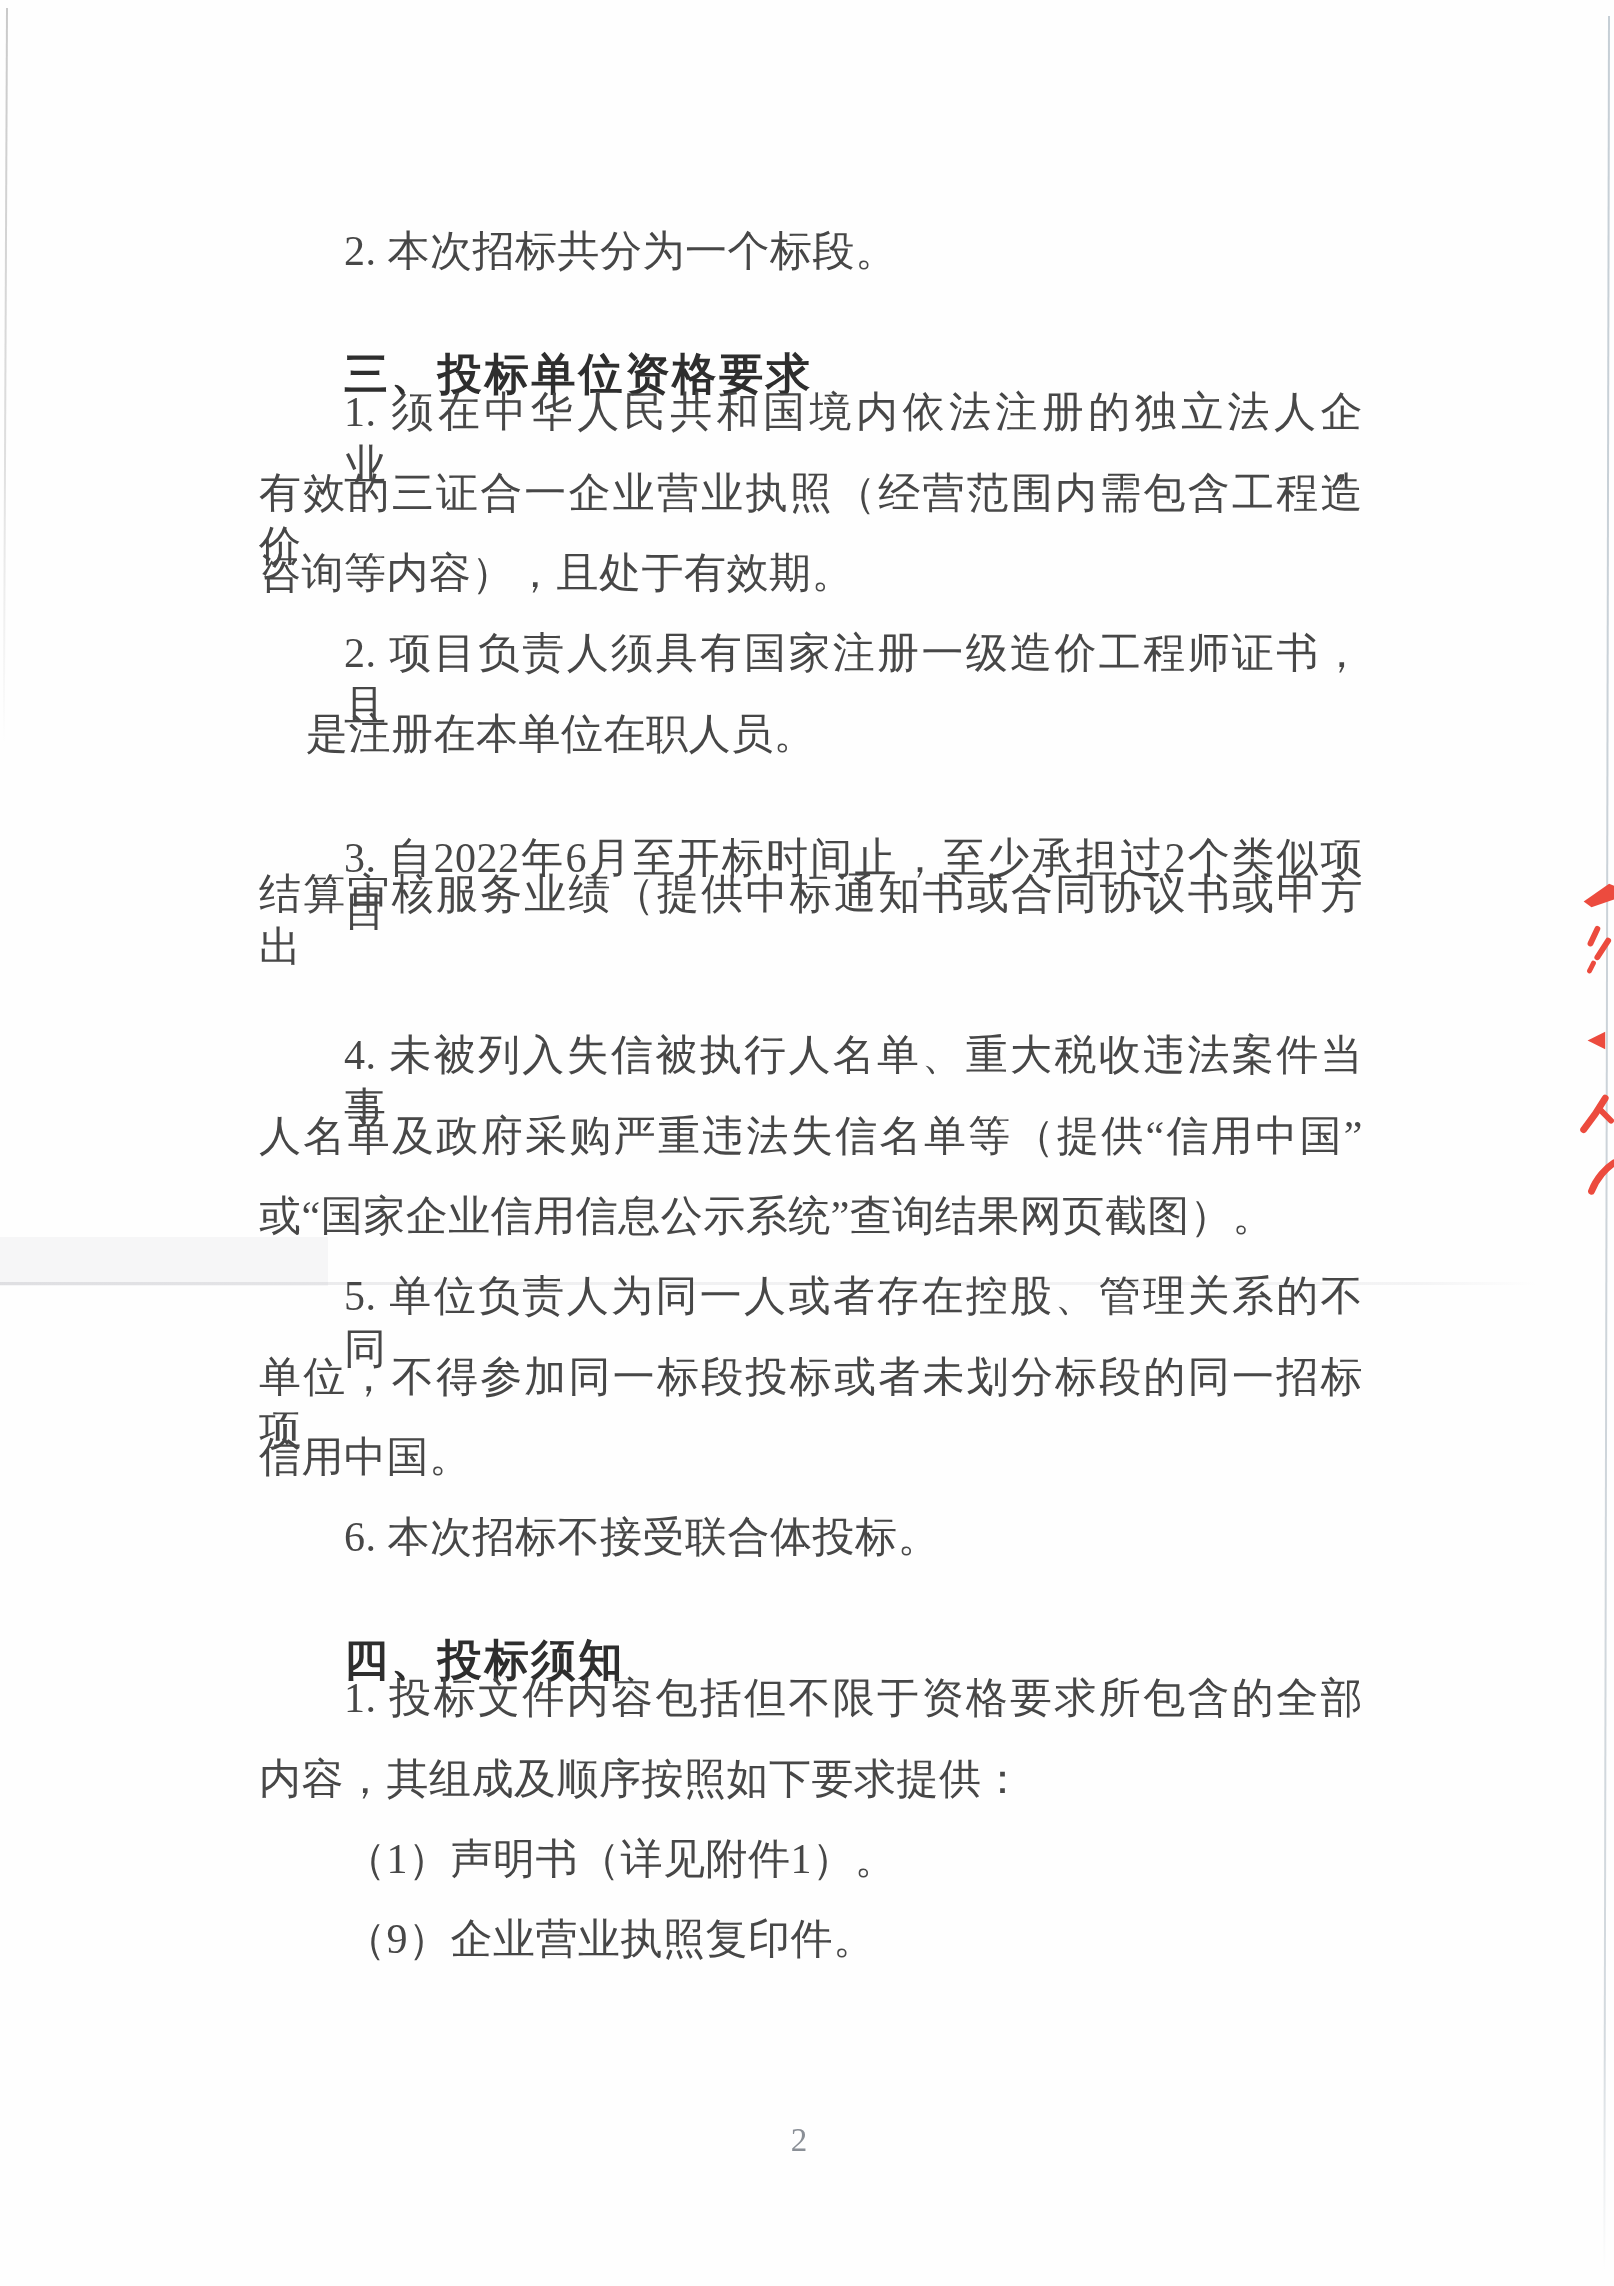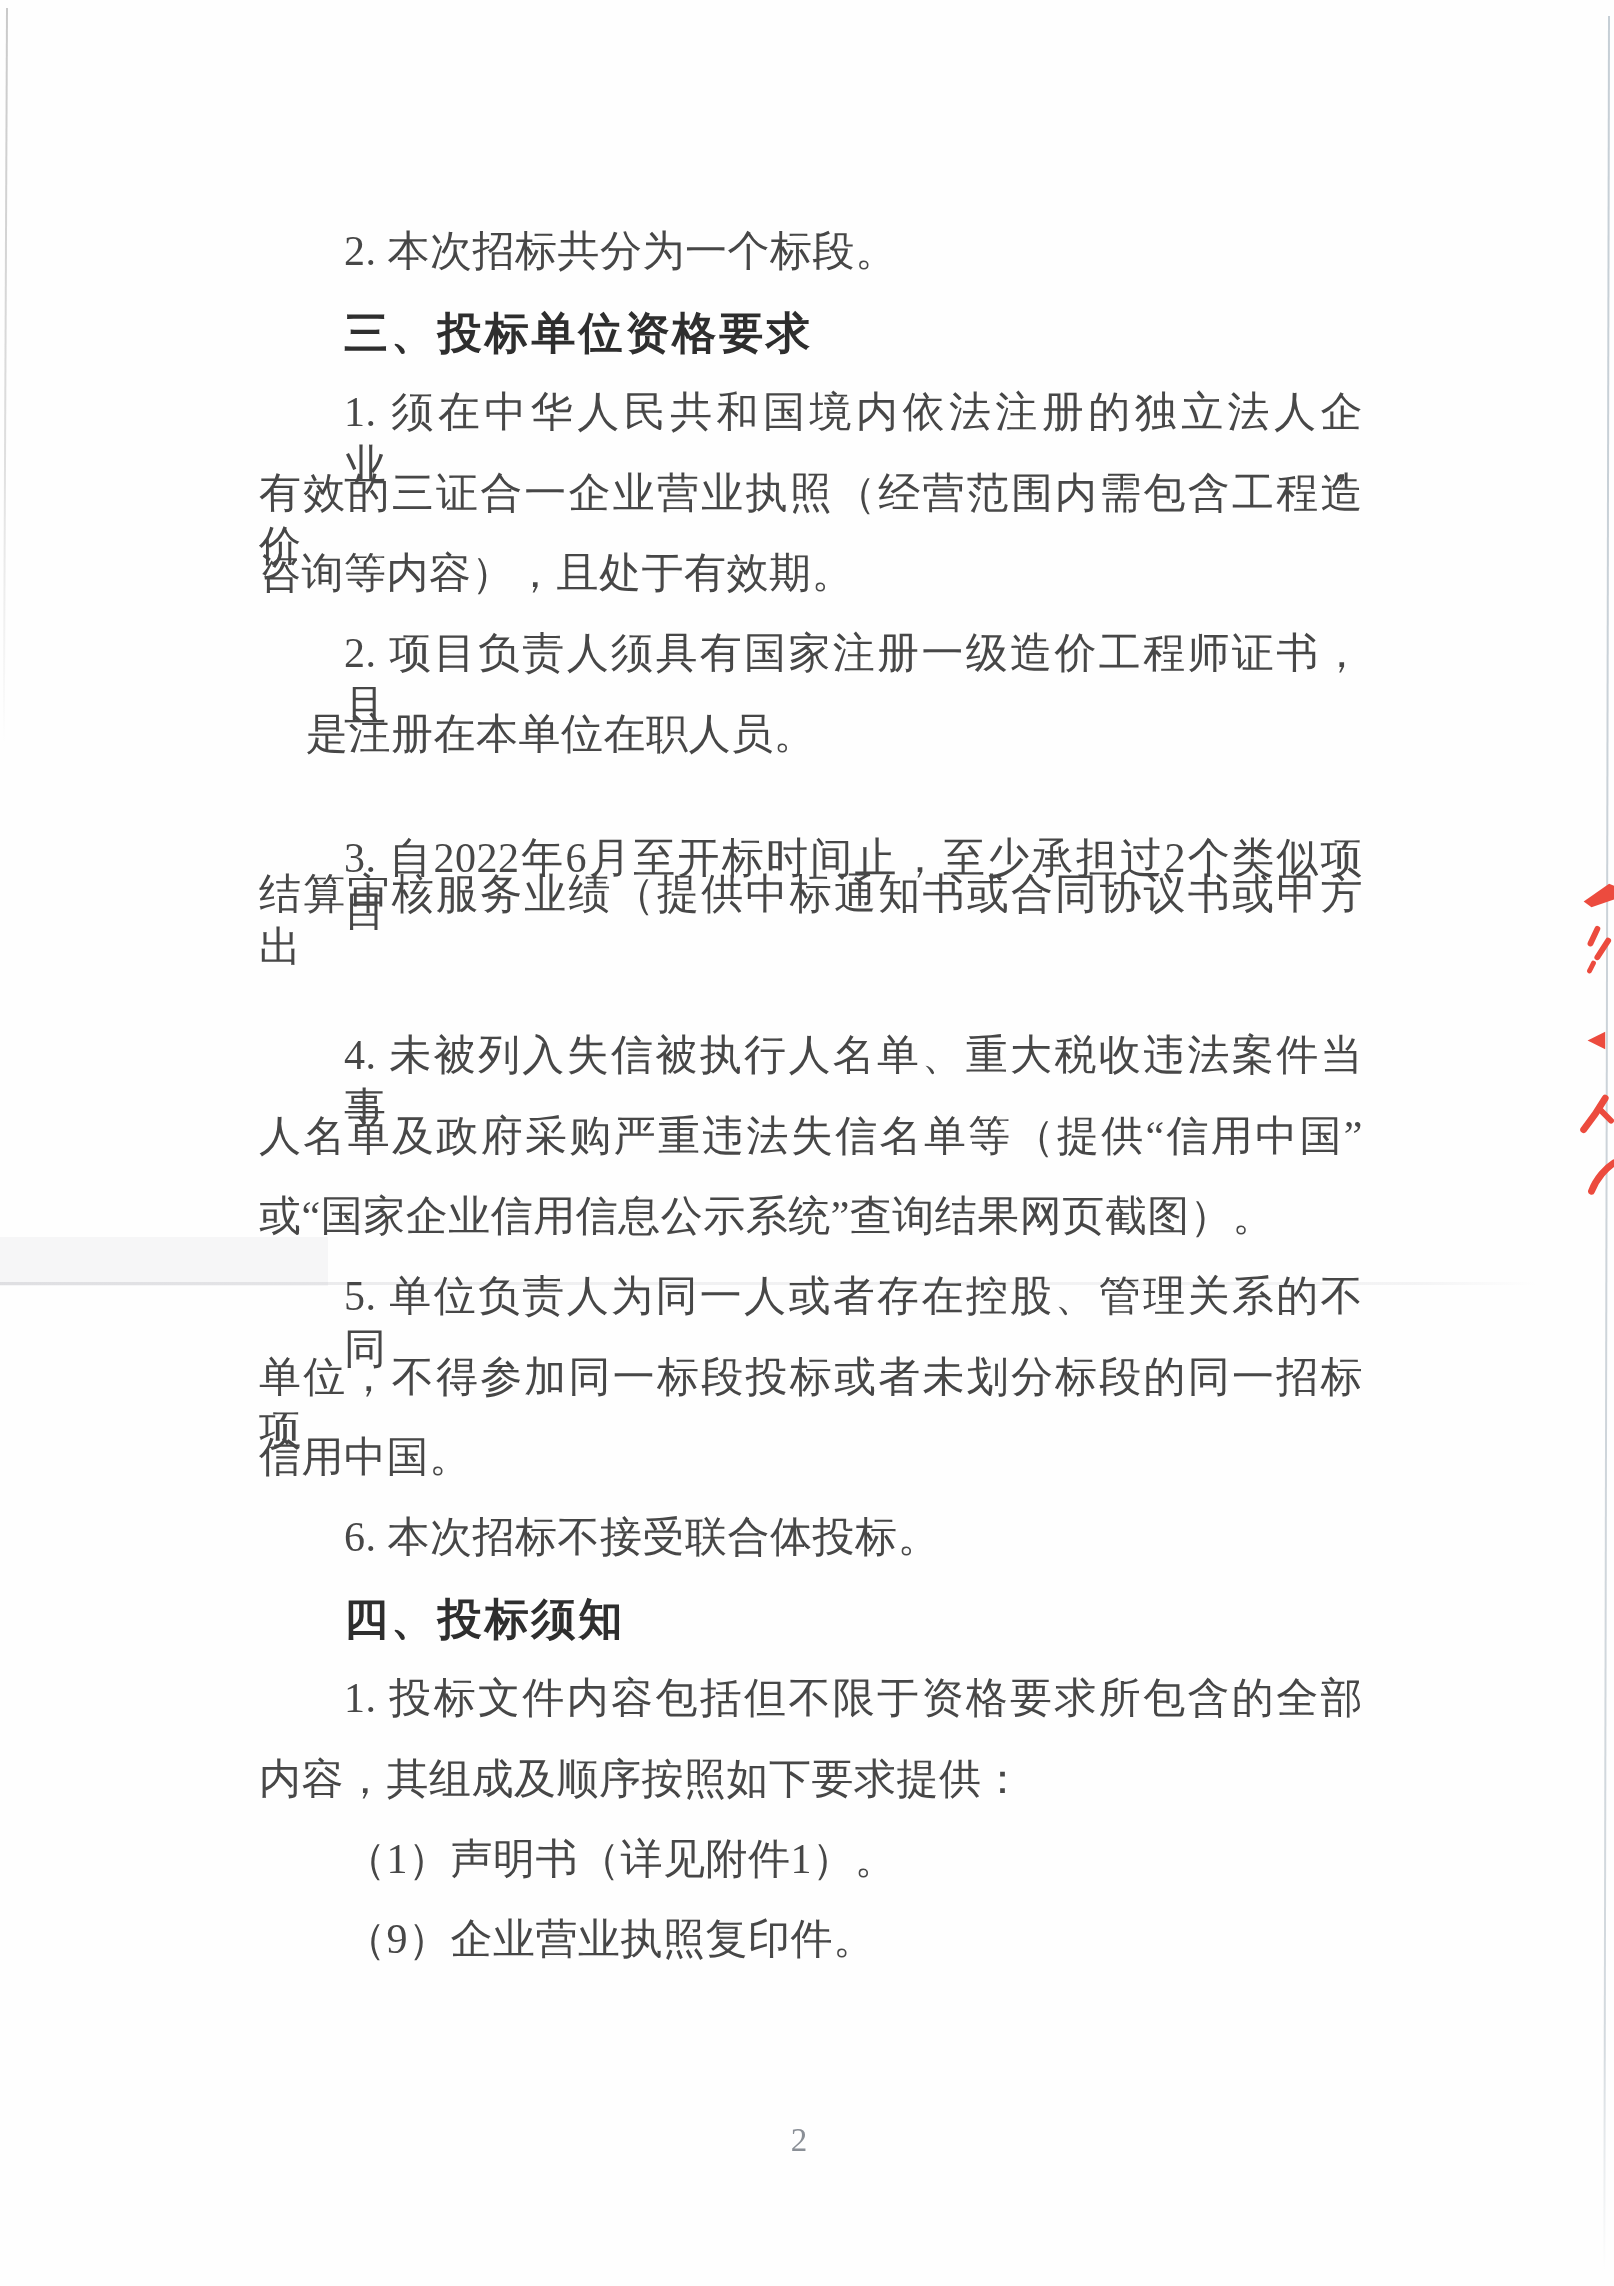--- a/index.html
+++ b/index.html
@@ -83,20 +83,21 @@
   .line.indent {
     padding-left: 85px;
     width: calc(100% - 85px);
   }
   .line.heading {
     font-family: "Liberation Sans", "DejaVu Sans", sans-serif;
     font-weight: 700;
     font-size: 44px;
     color: var(--heading-text, #2e2e2e);
     letter-spacing: 2.9px;
+    margin-top: 41px;
   }
   .page-number {
     position: absolute;
     top: 2122px;
     left: 0;
     width: 1598px;
     text-align: center;
     font-size: 33px;
     color: var(--page-number, #8a8f96);
   }

